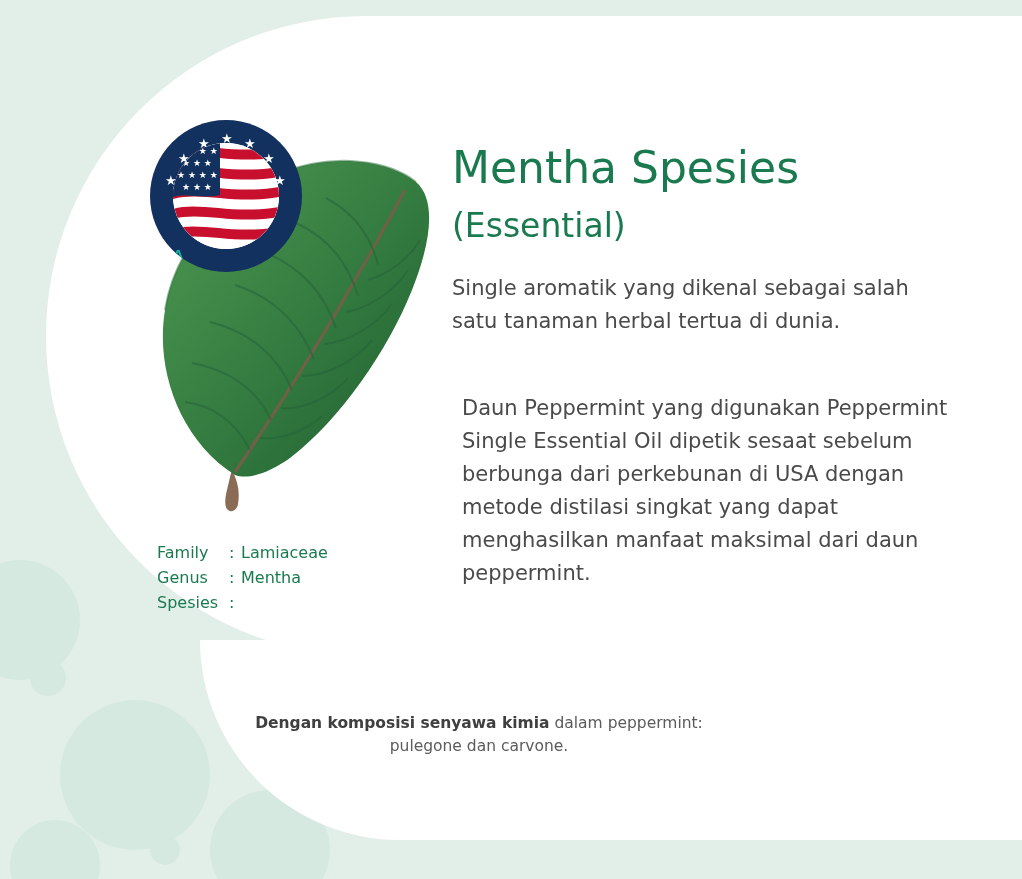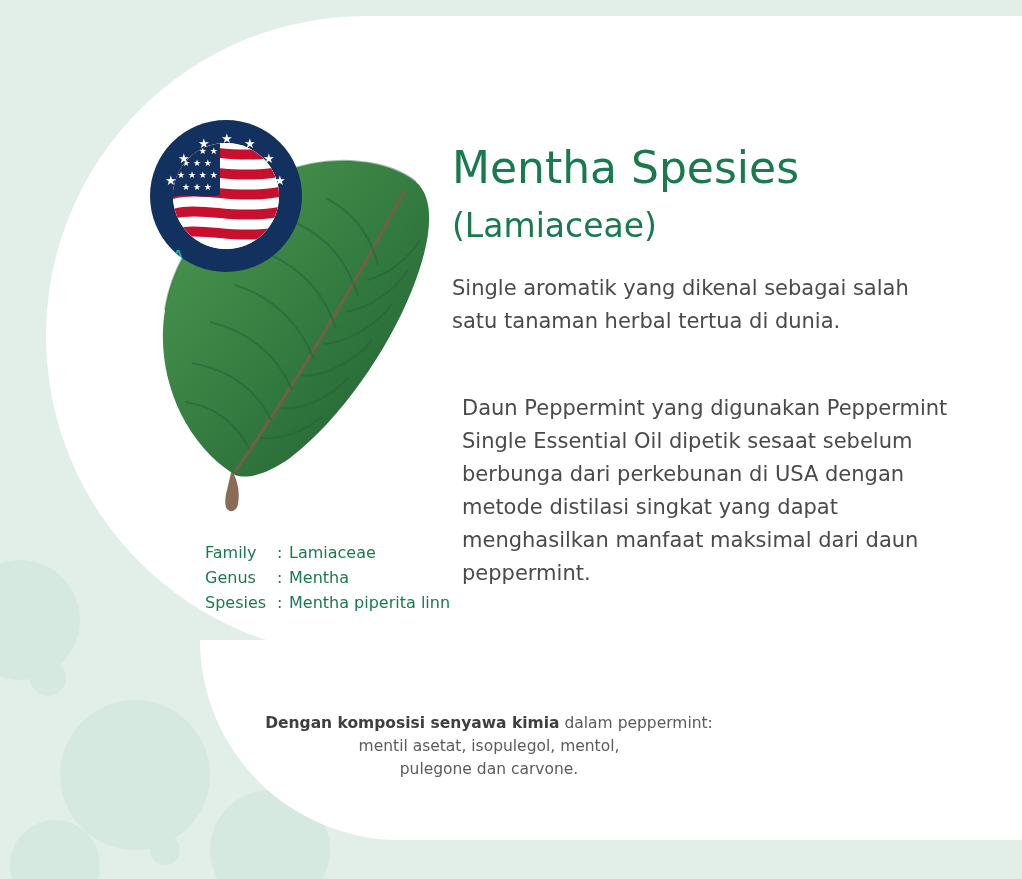--- a/index.html
+++ b/index.html
@@ -148,37 +148,35 @@
     left: 157px;
     top: 540px;
     font-size: 16px;
     color: #1a7a4f;
     line-height: 25px;
     font-family: "DejaVu Sans", sans-serif;
   }
   .tax-row {
     display: flex;
     white-space: pre;
-    margin-left: 48px;
   }
   .tax-key { width: 72px; display: inline-block; }
   .tax-sep { width: 12px; display: inline-block; }
 
   
   .footer {
     position: absolute;
     left: 0;
     top: 712px;
     width: 958px;
     text-align: center;
     color: #5b5b5b;
     font-size: 15.5px;
     line-height: 23px;
     font-family: "DejaVu Sans", sans-serif;
-    padding-left: 10px;
   }
   .footer b { color: #3f3f3f; }
 </style>
 </head>
 <body>
 
 <div class="bg-dots">
   <div class="dot" style="left:-40px; top:560px; width:120px; height:120px;"></div>
   <div class="dot" style="left:60px; top:700px; width:150px; height:150px;"></div>
   <div class="dot" style="left:10px; top:820px; width:90px; height:90px;"></div>
@@ -259,44 +257,42 @@
           <text x="9" y="23">★ ★ ★</text>
           <text x="4" y="35">★ ★ ★ ★</text>
           <text x="9" y="47">★ ★ ★</text>
         </g>
       </svg>
     </div>
     <div class="badge-usa">USA</div>
   </div>
 
   <div class="title">Mentha Spesies</div>
-  <div class="subtitle">(Lamiaceae)</div>
+  <div class="subtitle">(Essential)</div>
 
   <div class="para para1">Single aromatik yang dikenal sebagai salah satu tanaman herbal tertua di dunia.</div>
   <div class="para para2">Daun Peppermint yang digunakan Peppermint Single Essential Oil dipetik sesaat sebelum berbunga dari perkebunan di USA dengan metode distilasi singkat yang dapat menghasilkan manfaat maksimal dari daun peppermint.</div>
 
   <div class="taxonomy">
     <div class="tax-row">
       <span class="tax-key">Family</span>
       <span class="tax-sep">:</span>
       <span>Lamiaceae</span>
     </div>
     <div class="tax-row">
       <span class="tax-key">Genus</span>
       <span class="tax-sep">:</span>
       <span>Mentha</span>
     </div>
     <div class="tax-row">
       <span class="tax-key">Spesies</span>
       <span class="tax-sep">:</span>
-      <span>Mentha piperita linn</span>
     </div>
   </div>
 
   <div class="footer">
     <div>
       <b>Dengan komposisi senyawa kimia</b><span> dalam peppermint:</span>
     </div>
-    <div>mentil asetat, isopulegol, mentol,</div>
     <div>pulegone dan carvone.</div>
   </div>
 
 </div>
 
 </body></html>

